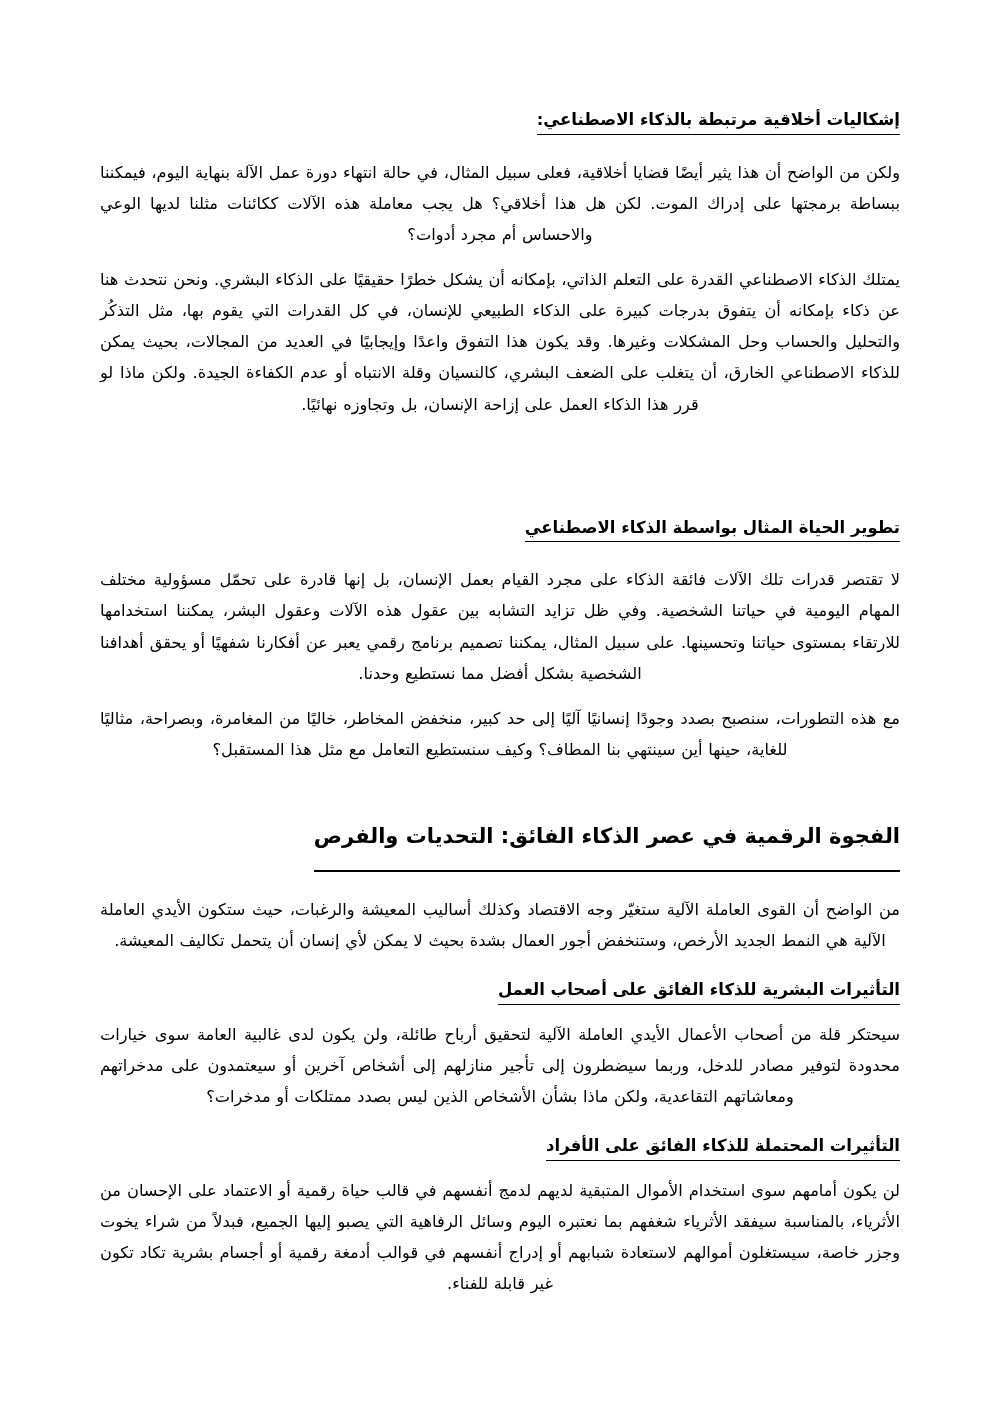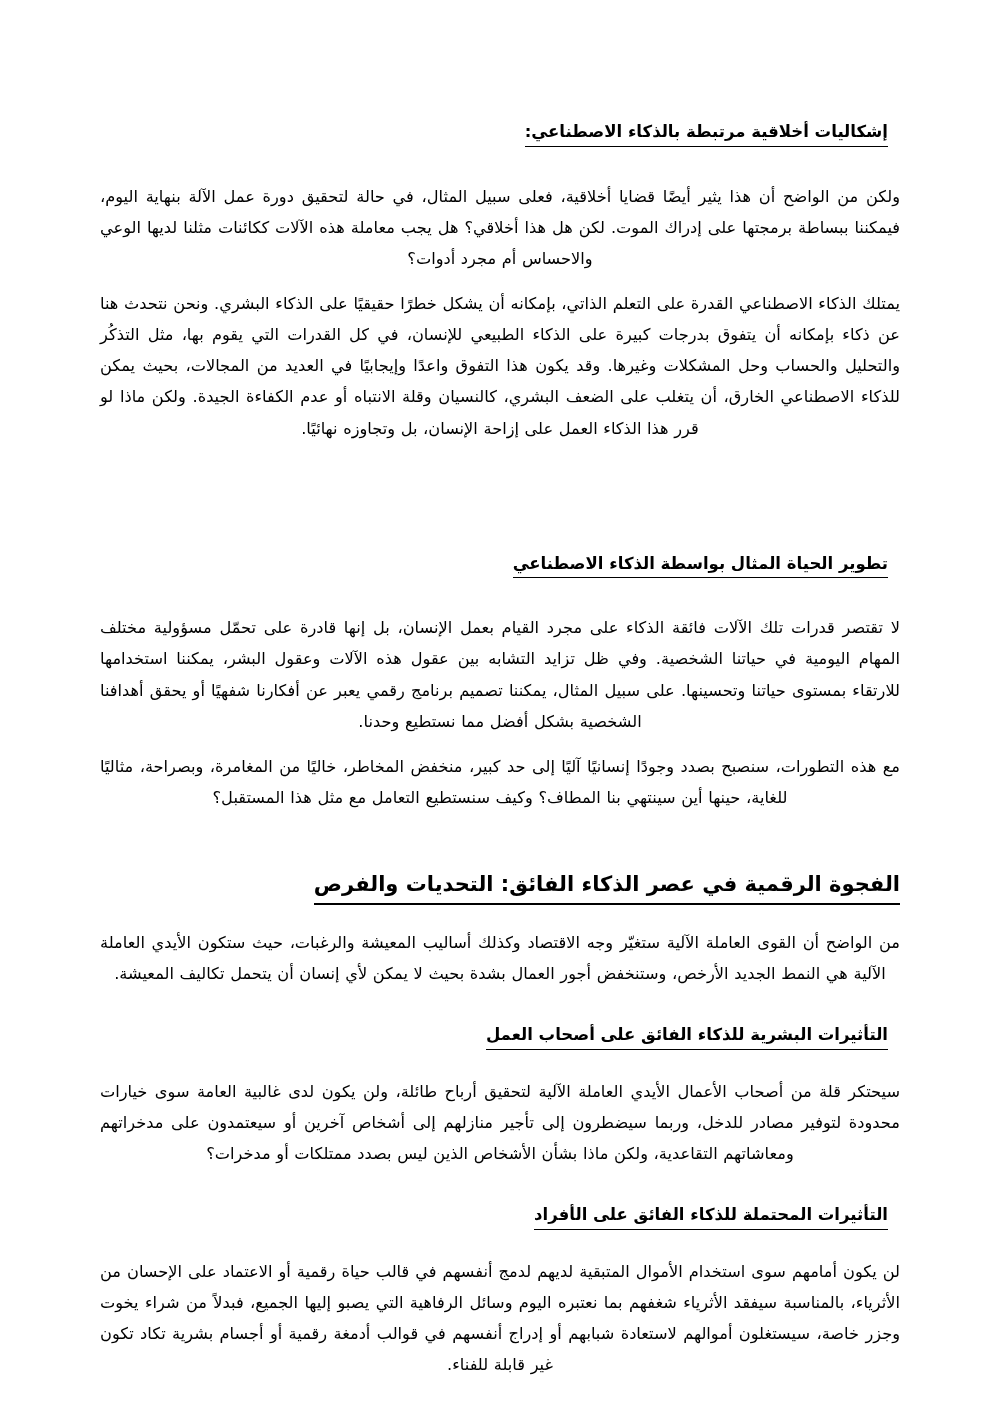--- a/index.html
+++ b/index.html
@@ -29,41 +29,41 @@
     text-align-last: right;
   }
   
   .heading {
     direction: rtl;
     text-align: left;
     font-weight: bold;
     font-size: 16.5px;
     line-height: 1.5;
     letter-spacing: 0.2px;
-    margin: 12px;
+    margin: 0;
     padding: 0;
   }
   .heading > span {
     display: inline-block;
     border-bottom: 1.6px solid #000;
     padding-bottom: 1px;
   }
   .title-main {
     direction: rtl;
     text-align: center;
     font-weight: bold;
     font-size: 21px;
     line-height: 1.5;
     margin: 0;
     padding: 0;
   }
   .title-main > span {
     display: inline-block;
     border-bottom: 2.2px solid #000;
-    padding-bottom: 2px;
+    padding-bottom: 17px;
   }
   
   .para {
     direction: rtl;
     text-align: justify;
     text-align-last: center;
     font-size: 16.2px;
     line-height: 1.92;
     margin: 0;
     padding: 0;
@@ -80,21 +80,21 @@
 
 <div class="page">
   <div class="doc">
 
     <h2 class="heading">
       <span>إشكاليات أخلاقية مرتبطة بالذكاء الاصطناعي:</span>
     </h2>
 
     <div class="gap-s"></div>
 
-    <p class="para">ولكن من الواضح أن هذا يثير أيضًا قضايا أخلاقية، فعلى سبيل المثال، في حالة لتحقيق دورة عمل الآلة بنهاية اليوم، فيمكننا ببساطة برمجتها على إدراك الموت. لكن هل هذا أخلاقي؟ هل يجب معاملة هذه الآلات ككائنات مثلنا لديها الوعي والاحساس أم مجرد أدوات؟</p>
+    <p class="para">ولكن من الواضح أن هذا يثير أيضًا قضايا أخلاقية، فعلى سبيل المثال، في حالة انتهاء دورة عمل الآلة بنهاية اليوم، فيمكننا ببساطة برمجتها على إدراك الموت. لكن هل هذا أخلاقي؟ هل يجب معاملة هذه الآلات ككائنات مثلنا لديها الوعي والاحساس أم مجرد أدوات؟</p>
 
     <div class="gap-xs"></div>
 
     <p class="para">يمتلك الذكاء الاصطناعي القدرة على التعلم الذاتي، بإمكانه أن يشكل خطرًا حقيقيًا على الذكاء البشري. ونحن نتحدث هنا عن ذكاء بإمكانه أن يتفوق بدرجات كبيرة على الذكاء الطبيعي للإنسان، في كل القدرات التي يقوم بها، مثل التذكُر والتحليل والحساب وحل المشكلات وغيرها. وقد يكون هذا التفوق واعدًا وإيجابيًا في العديد من المجالات، بحيث يمكن للذكاء الاصطناعي الخارق، أن يتغلب على الضعف البشري، كالنسيان وقلة الانتباه أو عدم الكفاءة الجيدة. ولكن ماذا لو قرر هذا الذكاء العمل على إزاحة الإنسان، بل وتجاوزه نهائيًا.</p>
 
     <div class="gap-xxl"></div>
 
     <h2 class="heading">
       <span>تطوير الحياة المثال بواسطة الذكاء الاصطناعي</span>
     </h2>

